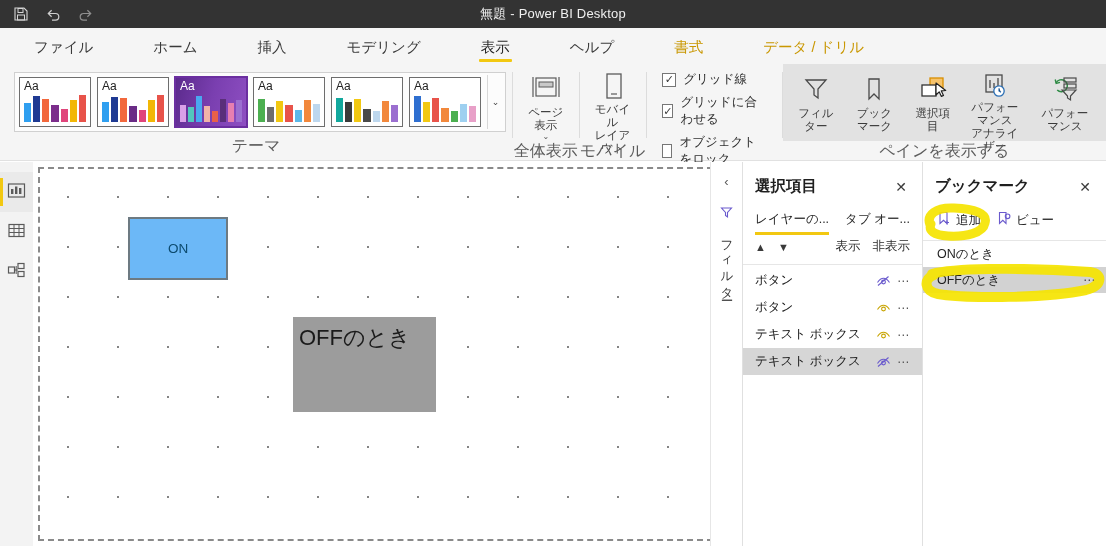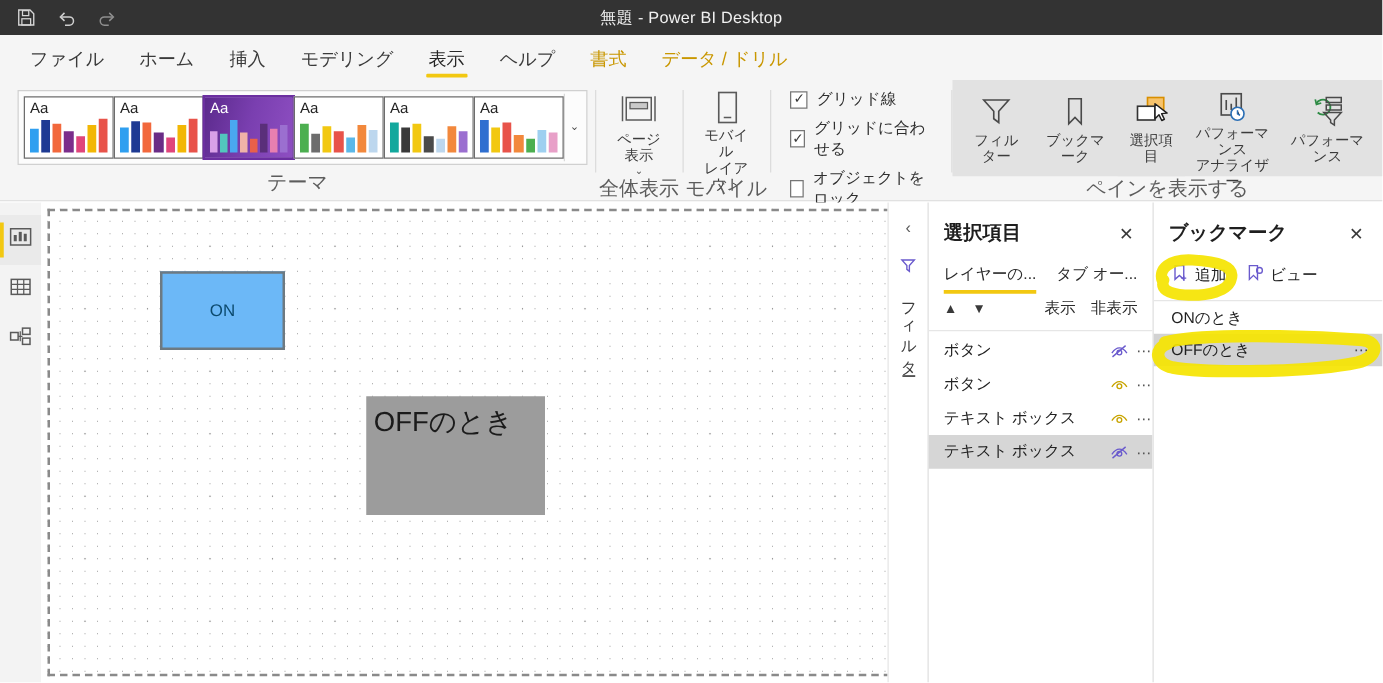--- a/index.html
+++ b/index.html
@@ -23,21 +23,22 @@
   .title-text {
     position: absolute; left: 0; right: 0; text-align: center;
     font-size: 13px; color: #f0f0f0; pointer-events: none;
     letter-spacing: .2px;
   }
 
   
   .ribbon-tabs {
     position: absolute; left: 0; top: 28px; width: 1106px; height: 36px;
     background: #f5f5f5; display: flex; align-items: flex-end;
-    padding-left: 10px;
+    padding-left: 20px;
+    gap: 32px;
   }
   .rtab {
     position: relative; font-size: 14.5px; color: #3a3a3a;
     padding: 0 14px 7px 14px; cursor: pointer; white-space: nowrap;
   }
   .rtab.contextual { color: #c99700; }
   .rtab.active { color: #262626; }
   .rtab.active::after {
     content: ""; position: absolute; left: 12px; right: 12px; bottom: 2px;
     height: 3px; background: #f2c811; border-radius: 1px;
@@ -55,21 +56,21 @@
   .rsep { width: 1px; background: #dcdcdc; margin: 8px 0 22px 0; align-self: stretch; }
 
   
   .theme-gallery {
     display: flex; align-items: center;
     border: 1px solid #d0d0d0; background: #fcfcfc;
     height: 60px; padding: 3px 2px 3px 4px; margin-left: 8px;
   }
   .theme-thumb {
     width: 72px; height: 50px; border: 1px solid #6d6d6d; background: #ffffff;
-    position: relative; cursor: pointer; overflow: hidden;
+    margin-right: 6px; position: relative; cursor: pointer; overflow: hidden;
   }
   .theme-thumb.selected { outline: 2px solid #6b2fa0; outline-offset: -1px; border-color: #6b2fa0; }
   .theme-thumb .aa { position: absolute; left: 4px; top: 1px; font-size: 12px; color: #222; }
   .theme-thumb.dark .aa { color: #ffffff; }
   .theme-thumb .bars { position: absolute; left: 4px; right: 4px; bottom: 4px; height: 27px; display: flex; align-items: flex-end; gap: 2px; }
   .theme-thumb .bars i { display: block; flex: 1; }
   .gallery-more {
     width: 16px; height: 54px; display: flex; align-items: center; justify-content: center;
     border-left: 1px solid #d8d8d8; font-size: 9px; color: #444; cursor: pointer;
   }
@@ -171,21 +172,21 @@
   .sel-toolbar {
     display: flex; align-items: center; padding: 2px 12px 9px 12px;
     border-bottom: 1px solid #e6e6e6;
   }
   .sort-arrow { font-size: 11px; color: #3a3a3a; cursor: pointer; margin-right: 12px; }
   .sel-actions { margin-left: auto; display: flex; gap: 12px; }
   .sel-action { font-size: 12.5px; color: #2b2b2b; cursor: pointer; }
 
   .sel-list { padding-top: 2px; }
   .sel-row {
-    display: flex; align-items: center; height: 27px; padding: 0 0 0 12px; cursor: pointer;
+    display: flex; align-items: center; height: 27px; padding: 0 12px 0 12px; cursor: pointer;
   }
   .sel-row.selected { background: #d6d6d6; }
   .sel-row .name { font-size: 12.5px; color: #222; flex: 1; white-space: nowrap; }
   .sel-row .eye { margin-right: 6px; display: flex; align-items: center; cursor: pointer; }
   .sel-row .dots { font-size: 12px; color: #555; letter-spacing: 1px; cursor: pointer; }
 
   .bm-toolbar { display: flex; align-items: center; gap: 16px; padding: 4px 12px 11px 14px; border-bottom: 1px solid #e6e6e6; }
   .bm-btn { display: flex; align-items: center; gap: 5px; font-size: 12.5px; color: #222; cursor: pointer; }
   .bm-row {
     display: flex; align-items: center; height: 26px; padding: 0 10px 0 14px; cursor: pointer;

